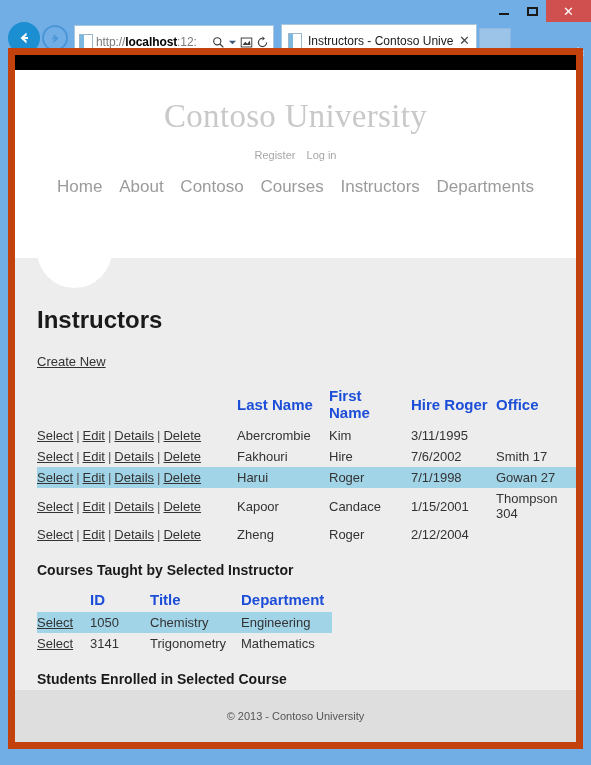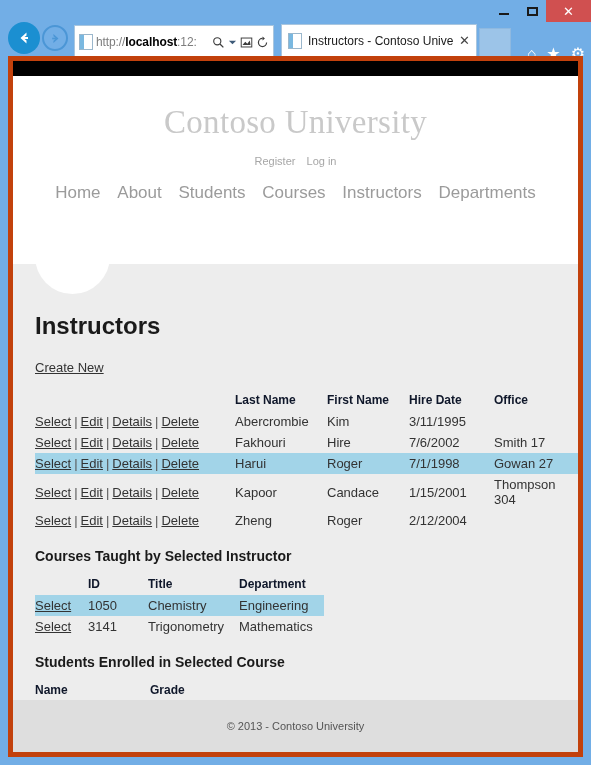--- a/index.html
+++ b/index.html
@@ -68,22 +68,22 @@
     background: #9cc4e8; border: 1px solid #8fb9e0; border-bottom: none;
   }
 
   .chrome-icons {
     position: absolute; right: 6px; top: 24px; display: flex; gap: 10px; align-items: center;
   }
   .chrome-icons span { color: #ffffff; font-size: 16px; line-height: 1; }
 
   
   .viewport {
-    position: absolute; left: 8px; top: 56px; width: 575px; height: 701px;
-    background: #ffffff; border: 5px solid #c2410c; overflow: hidden;
+    position: absolute; left: 8px; top: 48px; width: 575px; height: 701px;
+    background: #ffffff; border: 7px solid #c2410c; overflow: hidden;
   }
   .blackbar { position: absolute; left: 0; top: 0; width: 100%; height: 15px; background: #000; }
 
   .site-header {
     position: absolute; left: 0; top: 15px; width: 100%; height: 188px; background: #fff;
   }
   .brand {
     text-align: center; font-family: "Liberation Serif", serif;
     font-size: 33px; color: #c9c9c9; padding-top: 28px; letter-spacing: 0.3px;
   }
@@ -105,21 +105,21 @@
   }
 
   .content { position: absolute; left: 22px; top: 48px; right: 14px; }
 
   h1.page-title { font-size: 24px; font-weight: bold; color: #1a1a1a; margin-bottom: 18px; }
   .create-new { display: inline-block; font-size: 13px; color: #333; }
   h3.section-title { font-size: 14px; font-weight: bold; color: #1a1a1a; margin: 17px 0 10px 0; }
 
   table { border-collapse: collapse; font-size: 13px; color: #333; }
   table th {
-    text-align: left; font-weight: bold; color: #0f172a; font-size: 12px;
+    text-align: left; font-weight: bold; color: #1d4ed8; font-size: 15px;
     padding: 3px 8px 4px 0;
   }
   table td { padding: 3px 8px 3px 0; color: #333; }
   table tr.selected { background: #a2d4e8; }
   table a { color: #333; text-decoration: underline; }
   .sep { color: #555; padding: 0 3px; text-decoration: none; }
 
   
   .tbl-instructors { width: 545px; }
   .tbl-instructors .c-actions { width: 200px; margin-top: 20px; }
@@ -224,41 +224,41 @@
 
     <div class="site-header">
       <div class="brand">Contoso University</div>
       <div class="auth-links">
         <a href="#">Register</a>
         <a href="#">Log in</a>
       </div>
       <div class="mainnav">
         <a href="#">Home</a>
         <a href="#">About</a>
-        <a href="#">Students</a>
+        <a href="#">Contoso</a>
         <a href="#">Courses</a>
         <a href="#">Instructors</a>
         <a href="#">Departments</a>
       </div>
     </div>
 
     <div class="body-area">
       <div class="circle-cut"></div>
 
       <div class="content">
         <h1 class="page-title">Instructors</h1>
         <a class="create-new" href="#">Create New</a>
 
         <table class="tbl-instructors" style="margin-top:14px;">
           <thead>
             <tr>
               <th class="c-actions"></th>
               <th class="c-last">Last Name</th>
               <th class="c-first">First Name</th>
-              <th class="c-hire">Hire Date</th>
+              <th class="c-hire">Hire Roger</th>
               <th class="c-office">Office</th>
             </tr>
           </thead>
           <tbody>
             <tr>
               <td class="c-actions">
                 <a href="#">Select</a><span class="sep">|</span><a href="#">Edit</a><span class="sep">|</span><a href="#">Details</a><span class="sep">|</span><a href="#">Delete</a>
               </td>
               <td class="c-last">Abercrombie</td>
               <td class="c-first">Kim</td>

